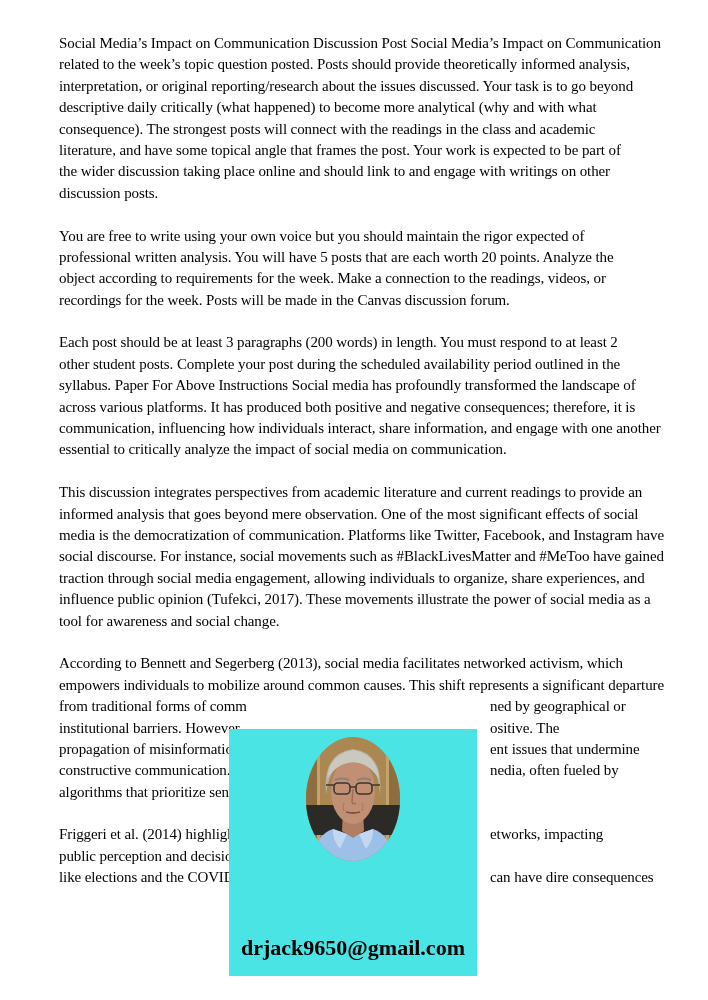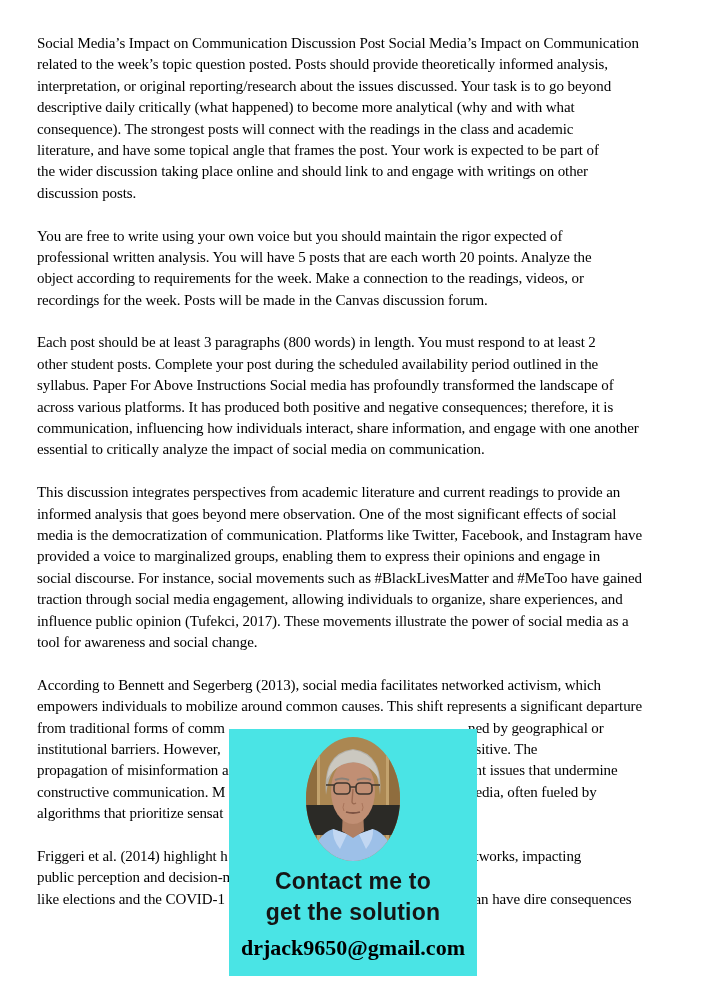--- a/index.html
+++ b/index.html
@@ -1,18 +1,18 @@
 <!DOCTYPE html>
 <html><head>
 <meta charset="utf-8">
 <style>
   html,body{margin:0;padding:0;background:#ffffff;}
   .page{position:relative;width:708px;height:1000px;background:#ffffff;overflow:hidden;
         font-family:"Liberation Serif",serif;color:#000;}
-  .textblock{position:absolute;left:37px;top:33px;width:614px;font-size:15px;
+  .textblock{position:absolute;left:59px;top:33px;width:614px;font-size:15px;
              line-height:21.4px;letter-spacing:-0.1px;}
   .para{margin:0 0 21.4px 0;}
   .line{position:relative;white-space:nowrap;height:21.4px;line-height:21.4px;}
   .frag-right{position:absolute;left:431px;top:0;white-space:nowrap;}
   .overlay{position:absolute;left:229px;top:729px;width:248px;height:247px;
            background:#4AE4E5;z-index:5;text-align:center;}
   .photo{position:absolute;left:77px;top:8px;}
   .overlay-heading{position:absolute;top:137px;left:0;width:248px;
            font-family:"Liberation Sans",sans-serif;font-weight:700;font-size:23px;
            line-height:31px;color:#151515;letter-spacing:0.2px;}
@@ -39,33 +39,32 @@
     </div>
 
     <div class="para">
       <div class="line">You are free to write using your own voice but you should maintain the rigor expected of</div>
       <div class="line">professional written analysis. You will have 5 posts that are each worth 20 points. Analyze the</div>
       <div class="line">object according to requirements for the week. Make a connection to the readings, videos, or</div>
       <div class="line">recordings for the week. Posts will be made in the Canvas discussion forum.</div>
     </div>
 
     <div class="para">
-      <div class="line">Each post should be at least 3 paragraphs (800 words) in length. You must respond to at least 2</div>
+      <div class="line">Each post should be at least 3 paragraphs (200 words) in length. You must respond to at least 2</div>
       <div class="line">other student posts. Complete your post during the scheduled availability period outlined in the</div>
       <div class="line">syllabus. Paper For Above Instructions Social media has profoundly transformed the landscape of</div>
       <div class="line">across various platforms. It has produced both positive and negative consequences; therefore, it is</div>
       <div class="line">communication, influencing how individuals interact, share information, and engage with one another</div>
       <div class="line">essential to critically analyze the impact of social media on communication.</div>
     </div>
 
     <div class="para">
       <div class="line">This discussion integrates perspectives from academic literature and current readings to provide an</div>
       <div class="line">informed analysis that goes beyond mere observation. One of the most significant effects of social</div>
       <div class="line">media is the democratization of communication. Platforms like Twitter, Facebook, and Instagram have</div>
-      <div class="line">provided a voice to marginalized groups, enabling them to express their opinions and engage in</div>
       <div class="line">social discourse. For instance, social movements such as #BlackLivesMatter and #MeToo have gained</div>
       <div class="line">traction through social media engagement, allowing individuals to organize, share experiences, and</div>
       <div class="line">influence public opinion (Tufekci, 2017). These movements illustrate the power of social media as a</div>
       <div class="line">tool for awareness and social change.</div>
     </div>
 
     <div class="para">
       <div class="line">According to Bennett and Segerberg (2013), social media facilitates networked activism, which</div>
       <div class="line">empowers individuals to mobilize around common causes. This shift represents a significant departure</div>
       <div class="line">
@@ -135,22 +134,18 @@
         <line x1="66" y1="48" x2="74" y2="48" stroke="#3e362e" stroke-width="1.4"></line>
         <path d="M29 43 Q36 40 43 43" stroke="#8a8178" stroke-width="2" fill="none"></path>
         <path d="M51 43 Q58 40 65 43" stroke="#8a8178" stroke-width="2" fill="none"></path>
         <path d="M47 52 L46 65 Q47 68 50 66" stroke="#9c6b52" stroke-width="1.4" fill="none"></path>
         <path d="M40 75 Q47 77 54 75" stroke="#7d5343" stroke-width="1.8" fill="none"></path>
         <path d="M38 66 Q36 71 38 74" stroke="#a9755b" stroke-width="1" fill="none"></path>
         <path d="M56 66 Q58 71 56 74" stroke="#a9755b" stroke-width="1" fill="none"></path>
       </g>
     </svg>
 
-    <div class="overlay-heading" style="color: rgb(21, 21, 21);">
-      <div>Contact me to</div>
-      <div>get the solution</div>
-    </div>
 
     <div class="overlay-email">drjack9650@gmail.com</div>
 
   </div>
 
 </div>
 
 </body></html>

